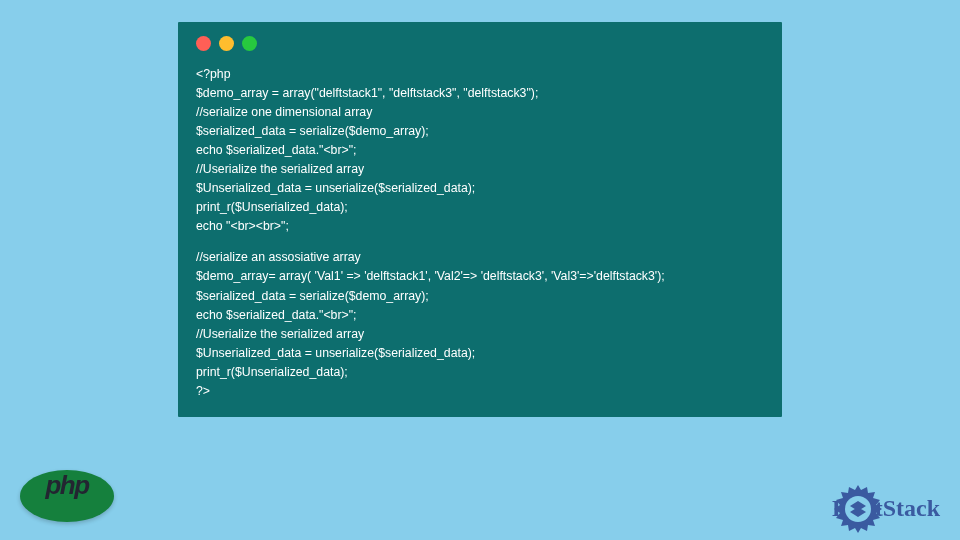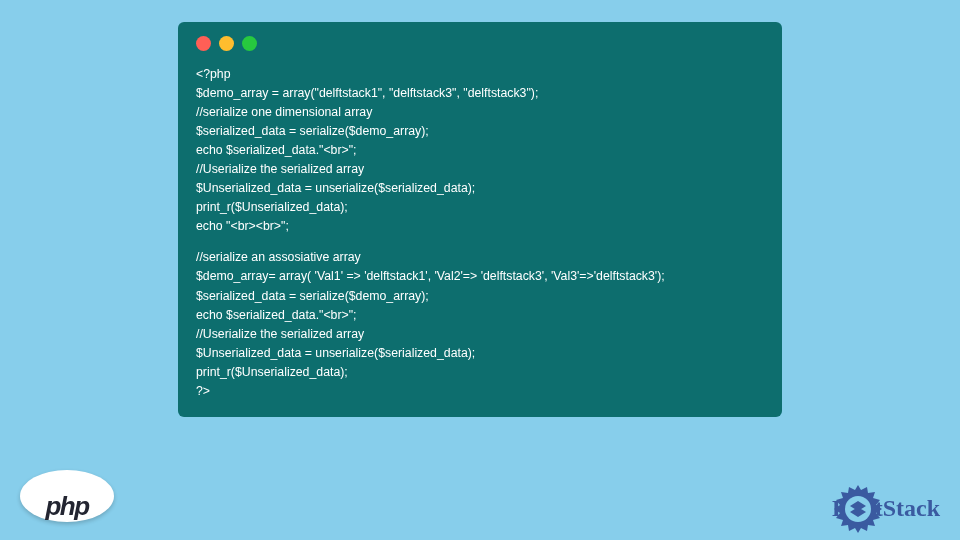--- a/index.html
+++ b/index.html
@@ -10,21 +10,21 @@
       font-family: Arial, sans-serif;
       position: relative;
       overflow: hidden;
     }
     .code-window {
       position: absolute;
       top: 22px;
       left: 178px;
       width: 604px;
       background: #0d6e6e;
-      border-radius: 6px;
+      border-radius: 1px;
       padding: 14px 18px 16px 18px;
     }
     .window-buttons {
       display: flex;
       gap: 8px;
       margin-bottom: 14px;
     }
     .dot {
       width: 15px;
       height: 15px;
@@ -39,24 +39,24 @@
       line-height: 1.55;
       font-family: Arial, sans-serif;
       white-space: pre;
     }
     .php-logo {
       position: absolute;
       bottom: 18px;
       left: 20px;
       width: 94px;
       height: 52px;
-      background: #ffffff;
+      background: #15803d;
       border-radius: 50%;
       display: flex;
-      align-items: flex-end;
+      align-items: flex-start;
       justify-content: center;
       box-shadow: 0 2px 4px rgba(0,0,0,0.2);
     }
     .php-text {
       color: #232531;
       font-weight: 900;
       font-size: 26px;
       letter-spacing: -1.5px;
       font-family: Arial, sans-serif;
       font-style: italic;

